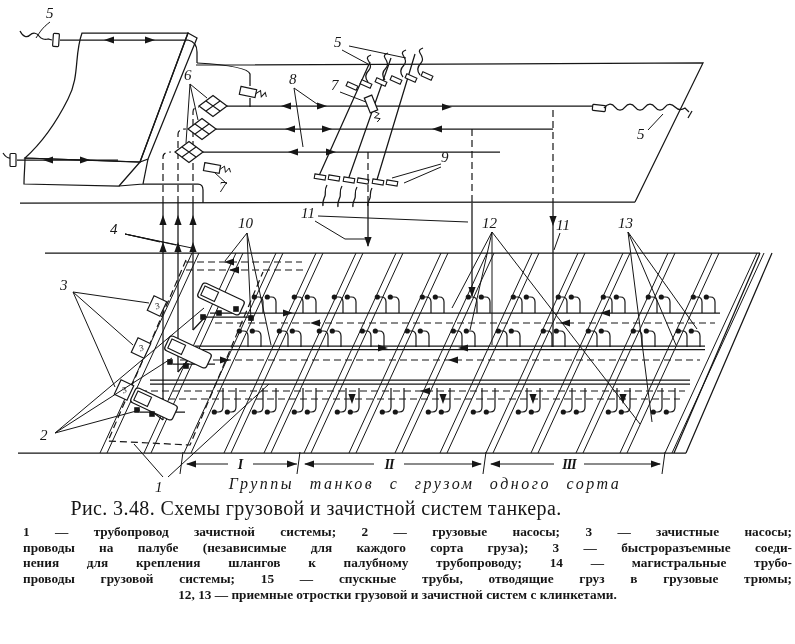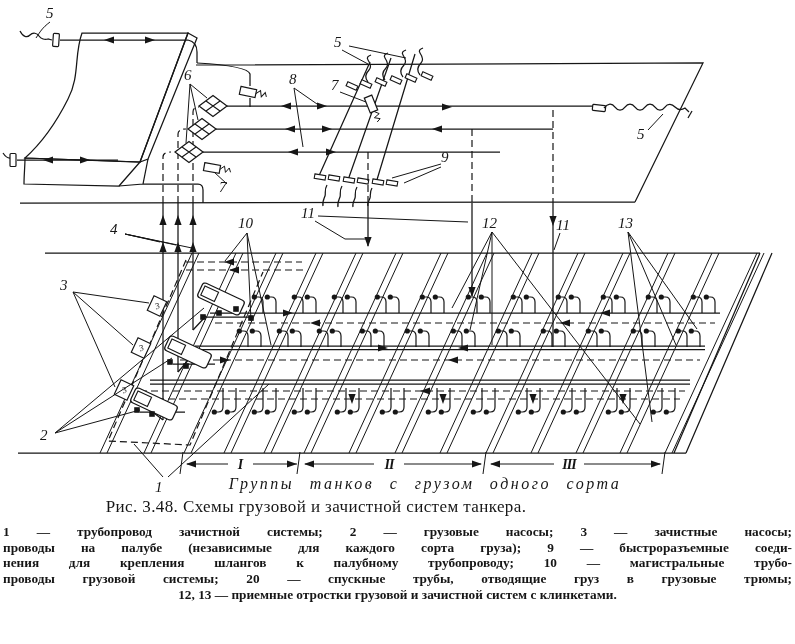--- a/index.html
+++ b/index.html
@@ -9,24 +9,24 @@
   svg *{vector-effect:non-scaling-stroke;}
   .ln{stroke:#161616;stroke-width:1.25;fill:none;}
   .thin{stroke:#161616;stroke-width:1;fill:none;}
   .dash{stroke:#161616;stroke-width:1.2;fill:none;stroke-dasharray:7 4;}
   .fillb{fill:#161616;stroke:none;}
   .callout{font:italic 15px "Liberation Serif", serif;fill:#161616;}
   .roman{font:italic bold 14px "Liberation Serif", serif;letter-spacing:-1px;fill:#161616;}
   .script{font:italic 16px "Liberation Serif", serif;letter-spacing:2.5px;word-spacing:9px;fill:#161616;}
   .pmpglyph{font:italic 9px "Liberation Serif", serif;fill:#161616;}
   .caption{position:absolute;top:497px;left:0;width:632px;text-align:center;
-           font-size:17px;letter-spacing:.4px;}
+           font-size:20px;letter-spacing:.4px;}
   .legend{position:absolute;top:524px;left:3px;right:3px;font-size:13.3px;
           line-height:15.7px;font-weight:600;}
-  .legend .jl{text-align:justify;text-align-last:justify;white-space:normal;}
+  .legend .jl{text-align:justify;text-align-last:justify;white-space:normal;margin-left:20px;}
   .legend .cl{text-align:left;text-align-last:center;}
 </style>
 </head>
 <body>
 
 <div class="page">
 <svg width="795" height="497" viewBox="0 0 795 497">
   <defs>
     <path id="arR" d="M0,0 L-10,-3.6 L-10,3.6 Z"></path>
     <path id="arL" d="M0,0 L10,-3.6 L10,3.6 Z"></path>
@@ -353,18 +353,18 @@
     <text class="callout" x="60" y="290">3</text>
     <text class="callout" x="40" y="440">2</text>
     <text class="callout" x="155" y="492">1</text>
   </g>
 </svg>
 
 <div class="caption">Рис. 3.48. Схемы грузовой и зачистной систем танкера.</div>
 
 <div class="legend">
   <div class="jl">1 — трубопровод зачистной системы; 2 — грузовые насосы; 3 — зачистные насосы;</div>
-  <div class="jl">проводы на палубе (независимые для каждого сорта груза); 9 — быстроразъемные соеди-</div>
-  <div class="jl">нения для крепления шлангов к палубному трубопроводу; 10 — магистральные трубо-</div>
-  <div class="jl">проводы грузовой системы; 20 — спускные трубы, отводящие груз в грузовые трюмы;</div>
+  <div class="jl">проводы на палубе (независимые для каждого сорта груза); 3 — быстроразъемные соеди-</div>
+  <div class="jl">нения для крепления шлангов к палубному трубопроводу; 14 — магистральные трубо-</div>
+  <div class="jl">проводы грузовой системы; 15 — спускные трубы, отводящие груз в грузовые трюмы;</div>
   <div class="cl">12, 13 — приемные отростки грузовой и зачистной систем с клинкетами.</div>
 </div>
 </div>
 
 </body></html>

